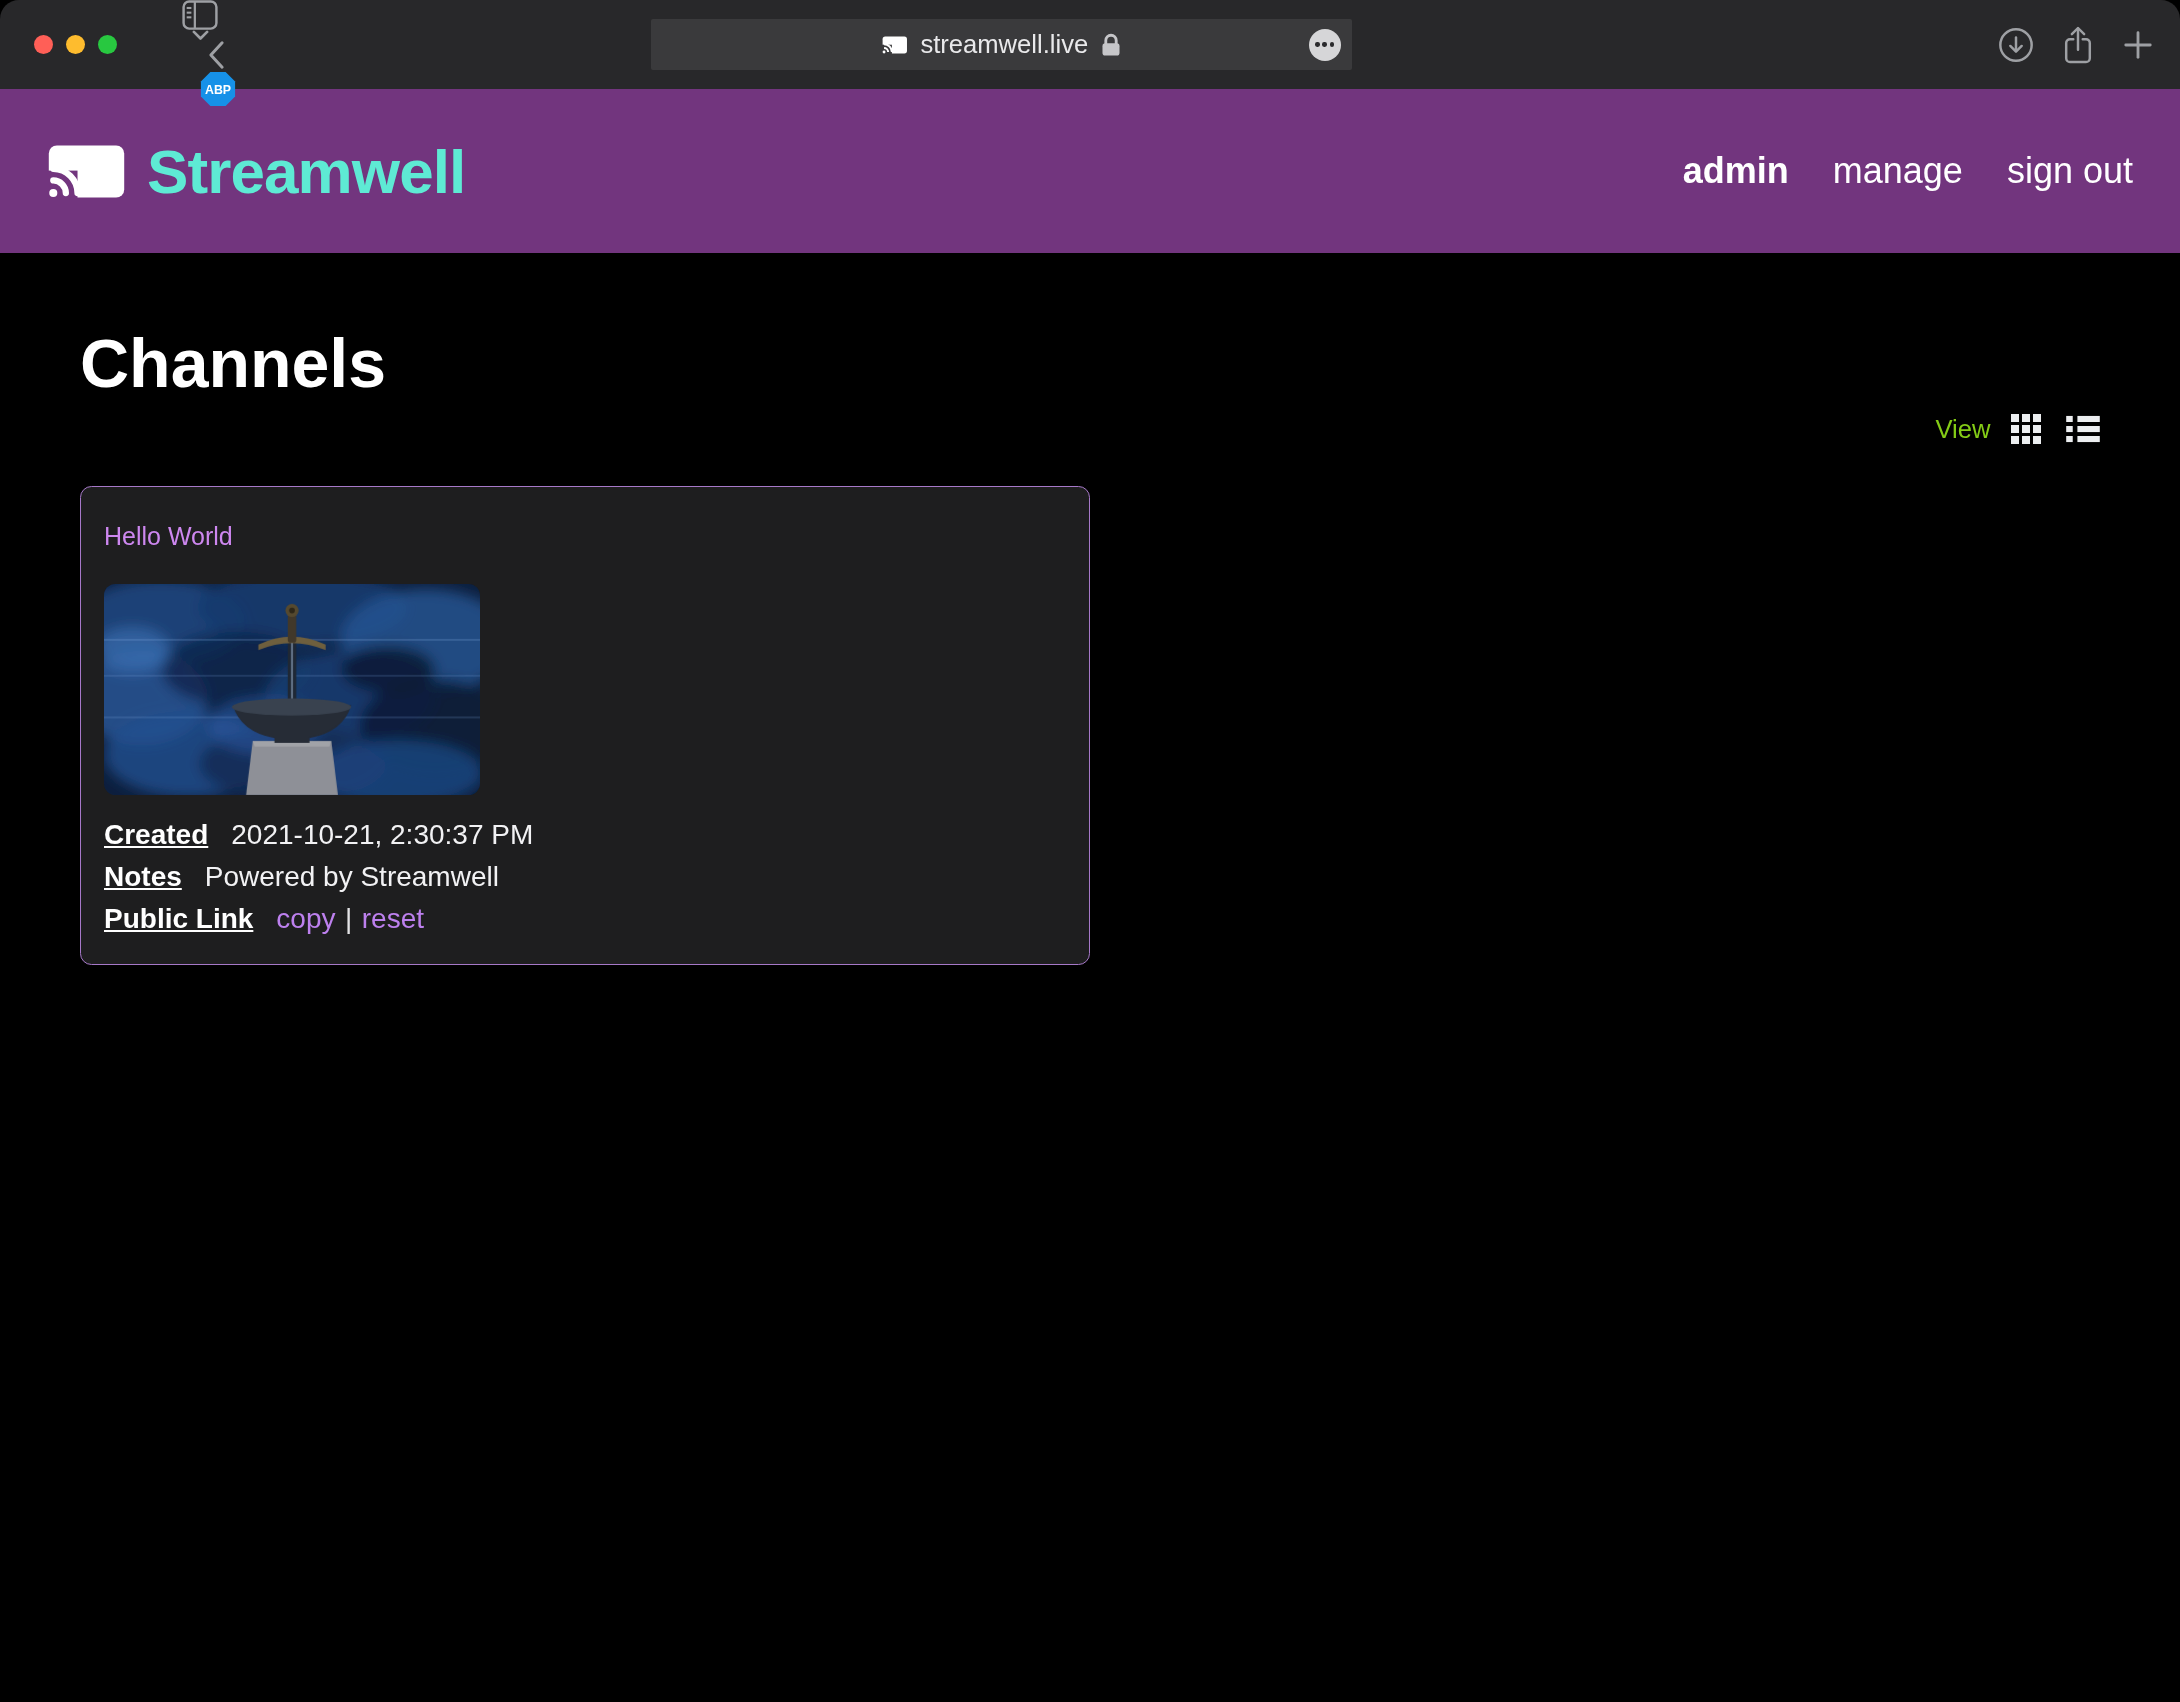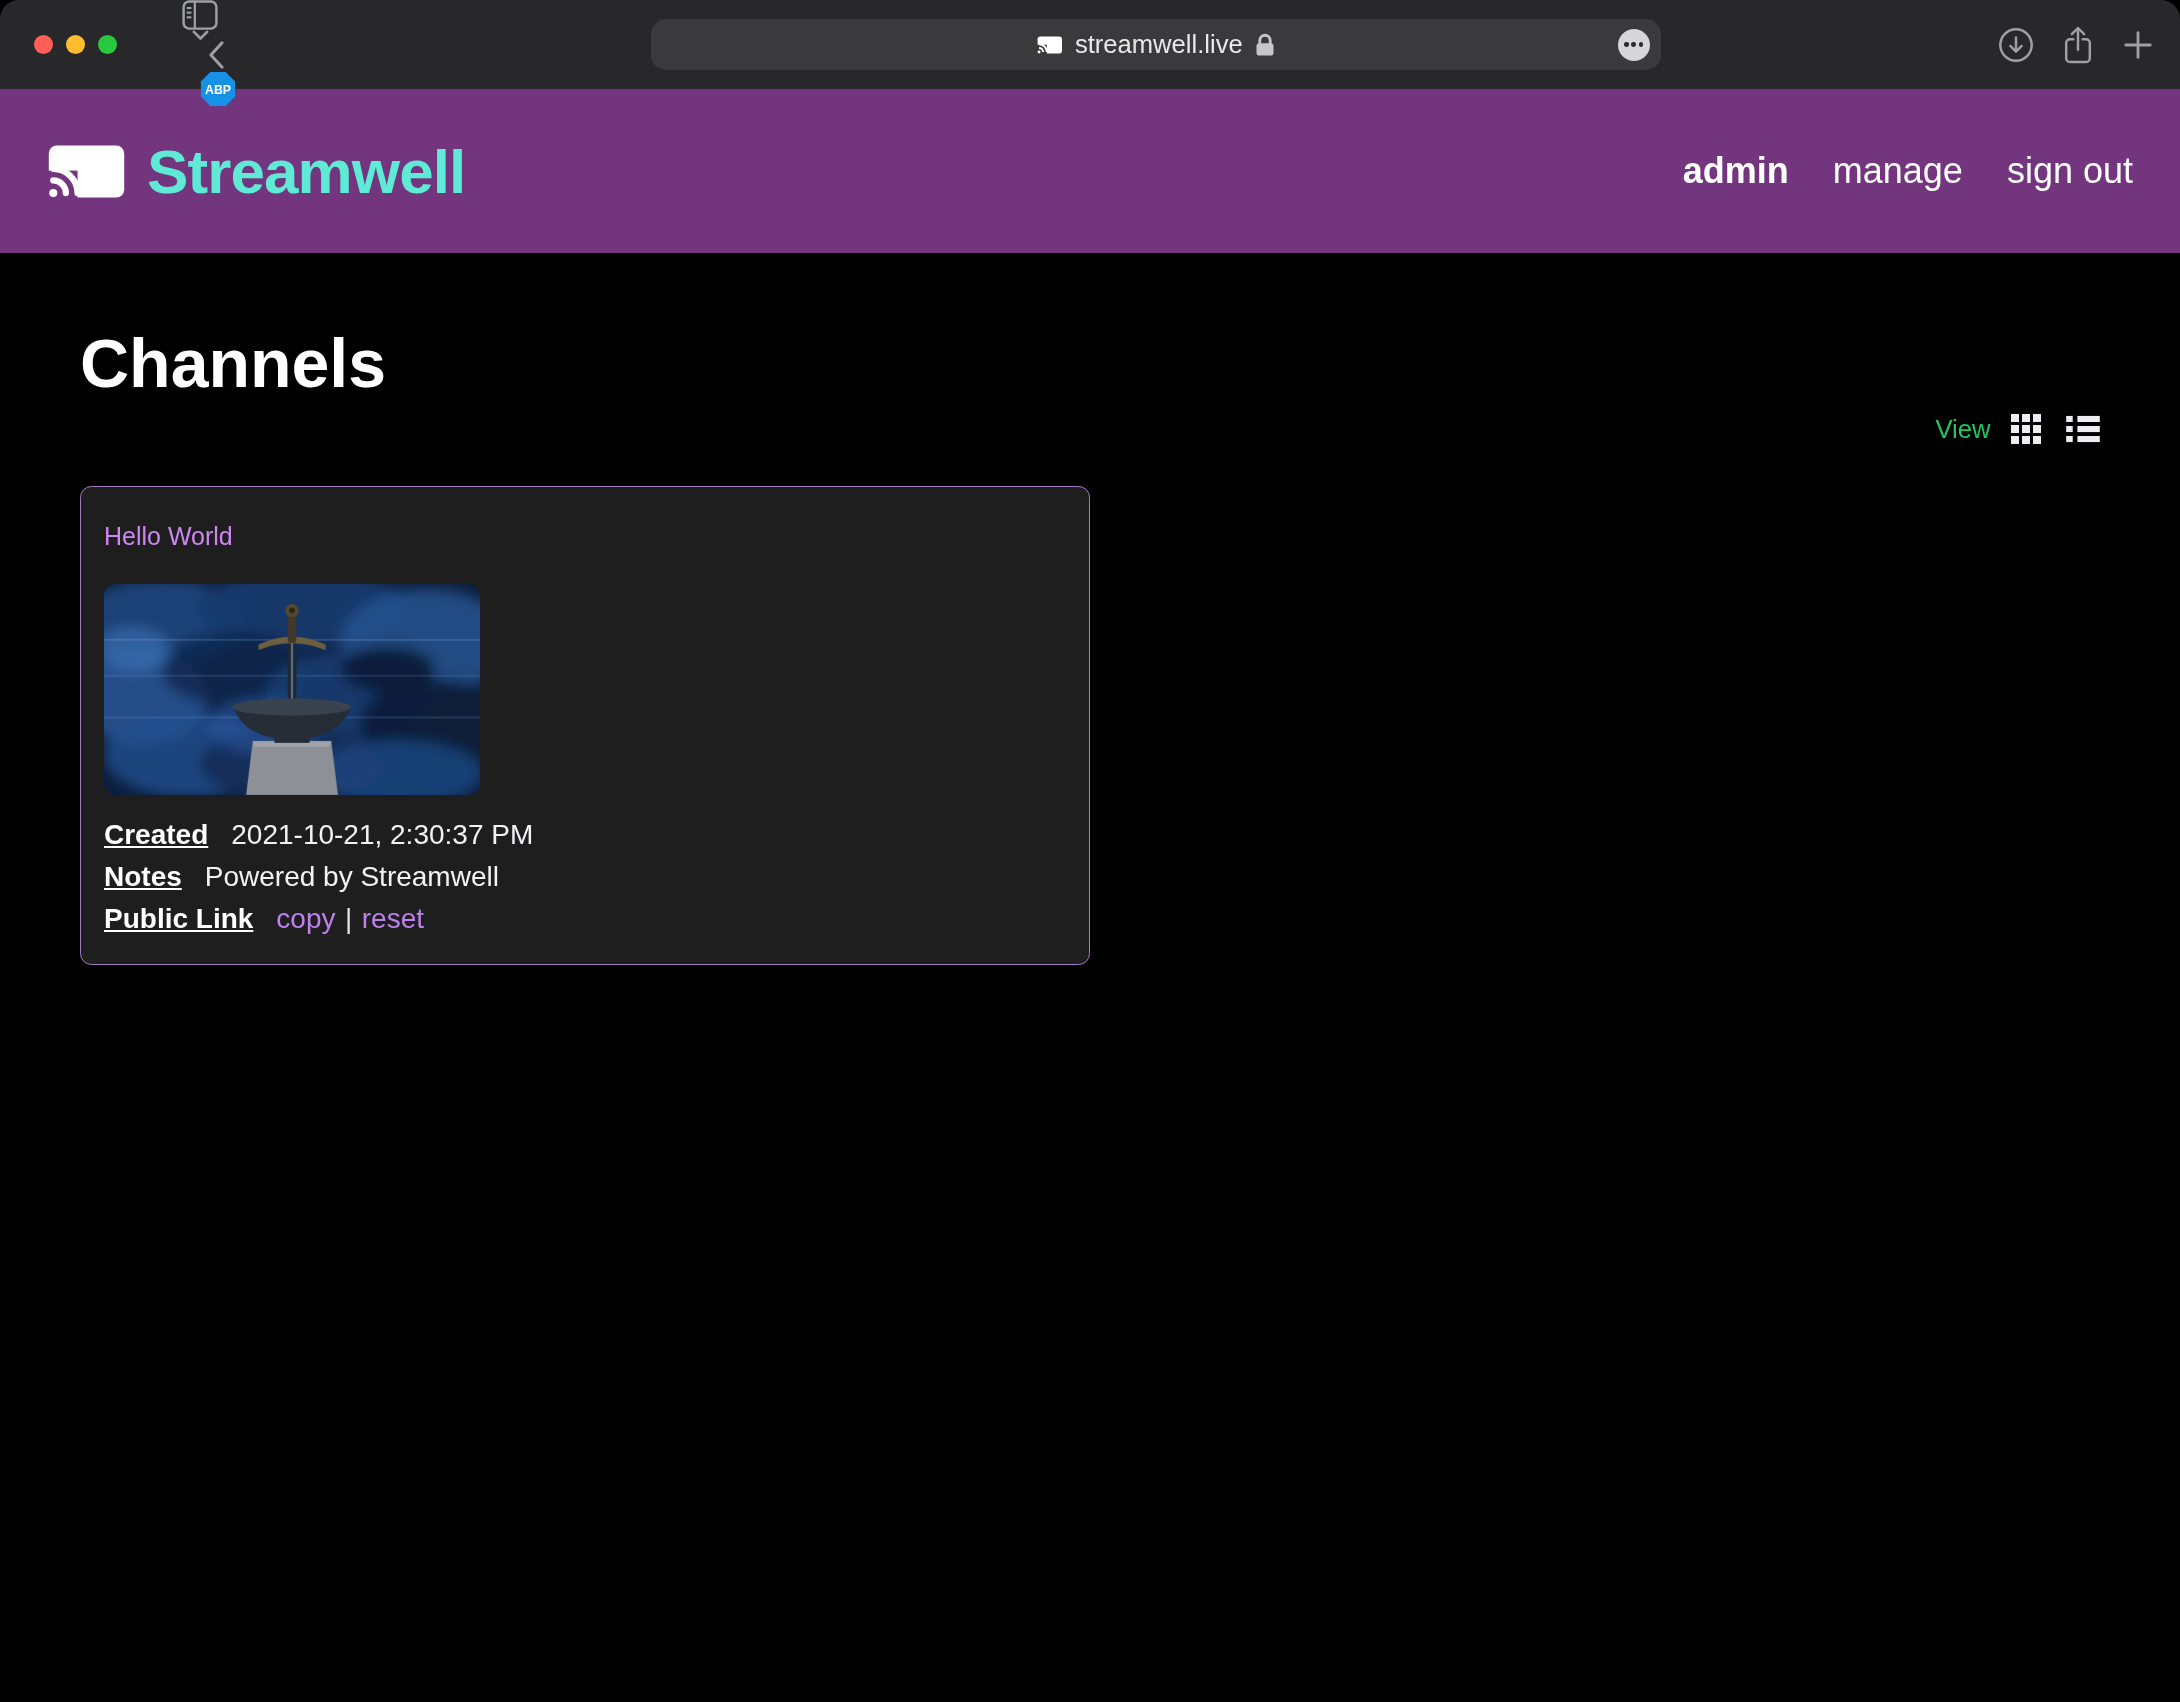--- a/index.html
+++ b/index.html
@@ -16,40 +16,40 @@
   .traffic{position:absolute;left:34px;top:0;height:89px;display:flex;align-items:center;gap:13.2px;}
   .light{width:19px;height:19px;border-radius:50%;}
   .light.red{background:#ff5f57;}
   .light.yellow{background:#febc2e;}
   .light.green{background:#28c840;}
   .tb-left{position:absolute;left:163px;top:0;height:89px;display:flex;align-items:center;flex-direction:column;}
   .tb-divider{width:1.9px;height:24.6px;background:#4c4c4f;margin:0 7.6px 0 8.5px;}
   .tb-btn{display:flex;align-items:center;justify-content:center;background:none;border:none;cursor:pointer;padding:0;}
   .back-btn{margin-left:32px;}
   .abp{margin-left:36px;}
-  .urlbar{position:absolute;left:651px;top:19px;width:1010px;height:51px;background:var(--field);border-radius:15px;display:flex;justify-content:center;}
+  .urlbar{position:absolute;left:651px;top:19px;width:701px;height:51px;background:var(--field);border-radius:2px;display:flex;justify-content:center;}
   .url-center{display:flex;align-items:center;gap:12.3px;}
   .url-text{color:#e9e9eb;font-size:25.6px;}
   .ellipsis-btn{position:absolute;right:11.4px;top:9.5px;width:32px;height:32px;border-radius:50%;background:#d6d6d8;display:flex;align-items:center;justify-content:center;gap:2.8px;border:none;cursor:pointer;}
   .ellipsis-btn i{width:4.3px;height:4.3px;border-radius:50%;background:#2b2b2d;}
   .tb-right{position:absolute;right:26.5px;top:0;height:89px;display:flex;align-items:center;gap:26.5px;}
 
   
   .site-header{height:164px;background:var(--header);display:flex;align-items:center;padding:0 47px;}
   .brand{display:flex;align-items:center;cursor:pointer;}
   .brand-name{color:#5eead4;font-size:62px;font-weight:700;letter-spacing:-0.9px;margin-left:21px;}
   .nav{margin-left:auto;display:flex;gap:44px;}
   .nav a{color:#fff;text-decoration:none;font-size:36px;cursor:pointer;}
   .nav a.active{font-weight:700;}
 
   
   .main{padding:0 80px;}
   h1{color:#fff;font-size:68px;font-weight:700;margin-top:72px;line-height:1.12;}
   .view-row{margin-top:13.2px;display:flex;align-items:center;justify-content:flex-end;}
-  .view-label{color:#22c55e;font-size:25.6px;}
+  .view-label{color:#84cc16;font-size:25.6px;}
   .view-btn{background:none;border:none;cursor:pointer;display:flex;align-items:center;padding:0;}
   .grid-btn{margin-left:21px;}
   .list-btn{margin-left:24.6px;}
 
   
   .card{margin-top:42px;width:1010px;background:var(--card-bg);border:1.9px solid var(--card-border);border-radius:11.4px;padding:28px 28px 24.6px 23px;}
   .card-title{color:var(--card-title);font-size:25px;line-height:42px;cursor:pointer;display:inline-block;}
   .thumb{display:block;margin-top:26.5px;width:376px;height:211px;border-radius:11.4px;overflow:hidden;cursor:pointer;}
   .thumb svg{display:block;width:100%;height:100%;}
   .fields{margin-top:19px;}

